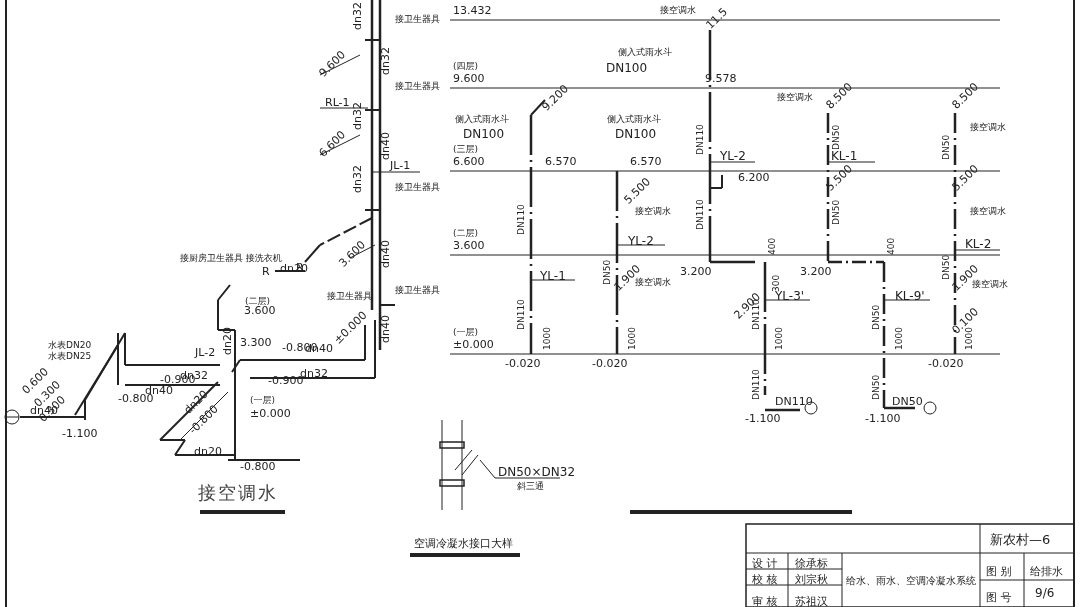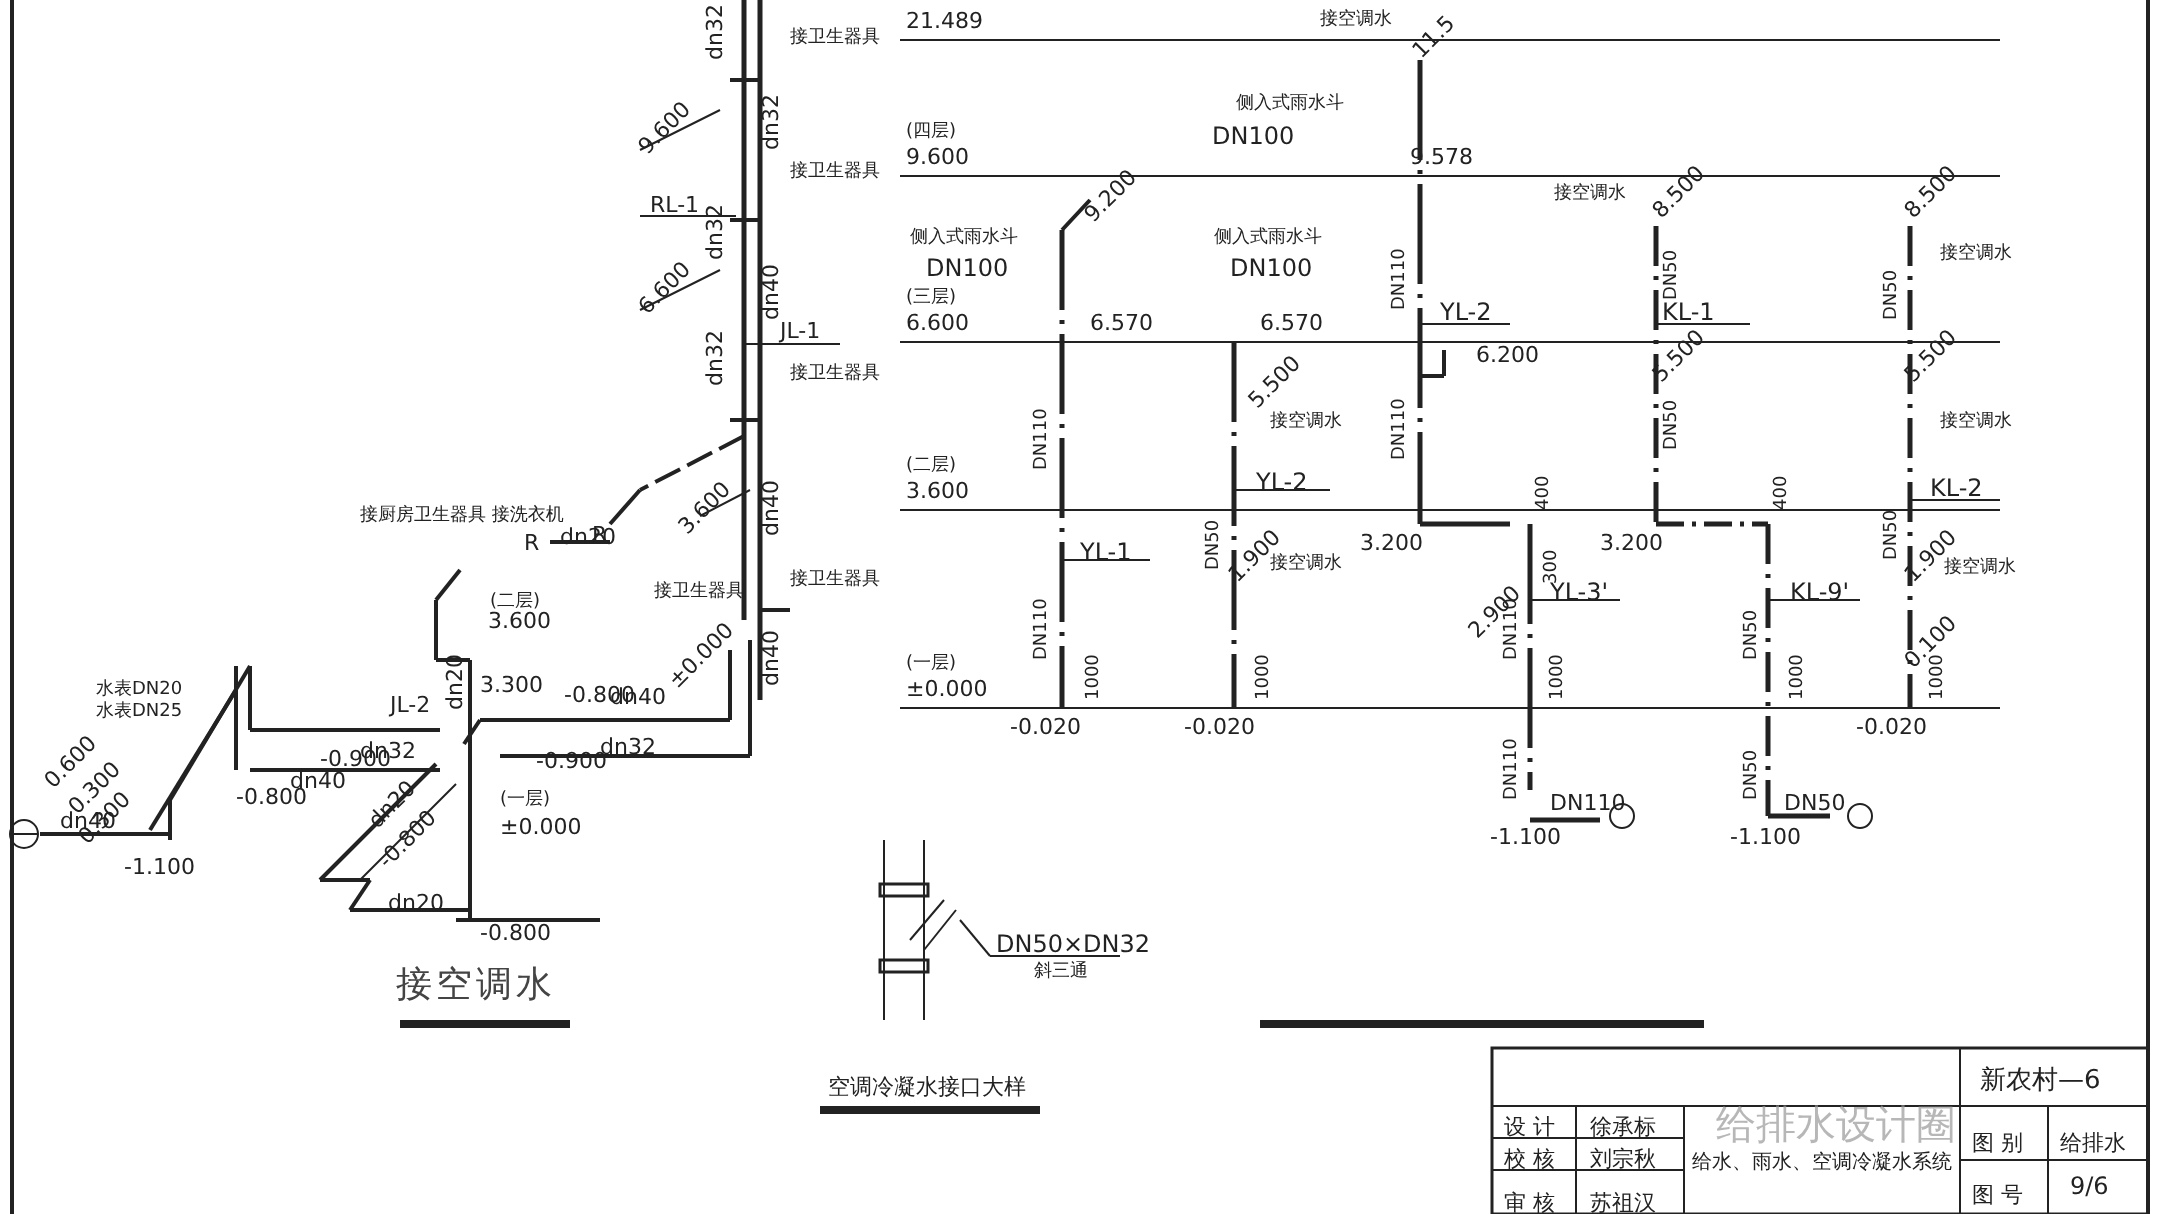--- a/index.html
+++ b/index.html
@@ -183,21 +183,21 @@
 <span class="t md r45" style="left:325px;top:68px">9.600</span>
 <span class="t md r45" style="left:325px;top:148px">6.600</span>
 <span class="t md r45" style="left:345px;top:258px">3.600</span>
 <span class="t md r45" style="left:28px;top:385px">0.600</span>
 <span class="t md r45" style="left:40px;top:398px">0.300</span>
 <span class="t md r45" style="left:45px;top:413px">0.300</span>
 <span class="t md r45" style="left:195px;top:425px">-0.800</span>
 
 <span class="t title" style="left:198px;top:484px">接空调水</span>
 
-<span class="t md" style="left:453px;top:5px">21.489</span>
+<span class="t md" style="left:453px;top:5px">13.432</span>
 <span class="t sm" style="left:453px;top:62px">(四层)</span>
 <span class="t md" style="left:453px;top:73px">9.600</span>
 <span class="t sm" style="left:453px;top:145px">(三层)</span>
 <span class="t md" style="left:453px;top:156px">6.600</span>
 <span class="t sm" style="left:453px;top:229px">(二层)</span>
 <span class="t md" style="left:453px;top:240px">3.600</span>
 <span class="t sm" style="left:453px;top:328px">(一层)</span>
 <span class="t md" style="left:453px;top:339px">±0.000</span>
 
 <span class="t sm" style="left:455px;top:115px">侧入式雨水斗</span>
@@ -272,21 +272,20 @@
 
 <span class="t md" style="left:775px;top:396px">DN110</span>
 <span class="t md" style="left:892px;top:396px">DN50</span>
 
 
 <span class="t lg" style="left:498px;top:466px">DN50×DN32</span>
 <span class="t sm" style="left:517px;top:482px">斜三通</span>
 <span class="t md" style="left:414px;top:538px">空调冷凝水接口大样</span>
 
 <span class="tbc" style="left:990px;top:531px;font-size:13px">新农村—6</span>
-<span class="tbc" style="left:858px;top:549px;font-size:20px;color:#999;opacity:0.7">给排水设计圈</span>
 
 <span class="tbc" style="left:752px;top:556px">设 计</span>
 <span class="tbc" style="left:795px;top:556px">徐承标</span>
 <span class="tbc" style="left:752px;top:572px">校 核</span>
 <span class="tbc" style="left:795px;top:572px">刘宗秋</span>
 <span class="tbc" style="left:752px;top:594px">审 核</span>
 <span class="tbc" style="left:795px;top:594px">苏祖汉</span>
 
 <span class="tbc" style="left:846px;top:574px;font-size:10px">给水、雨水、空调冷凝水系统</span>
 <span class="tbc" style="left:986px;top:564px">图 别</span>

